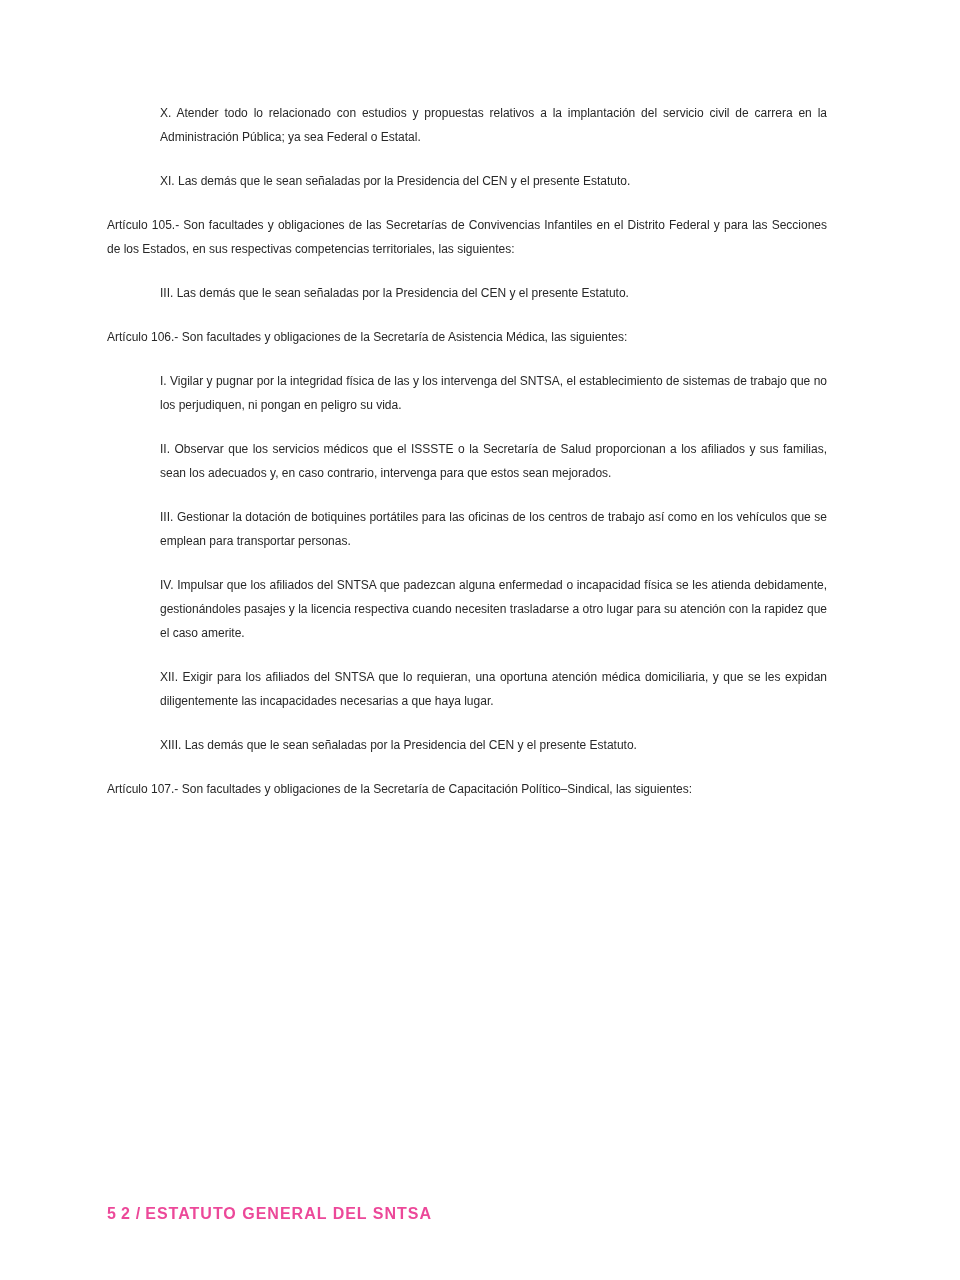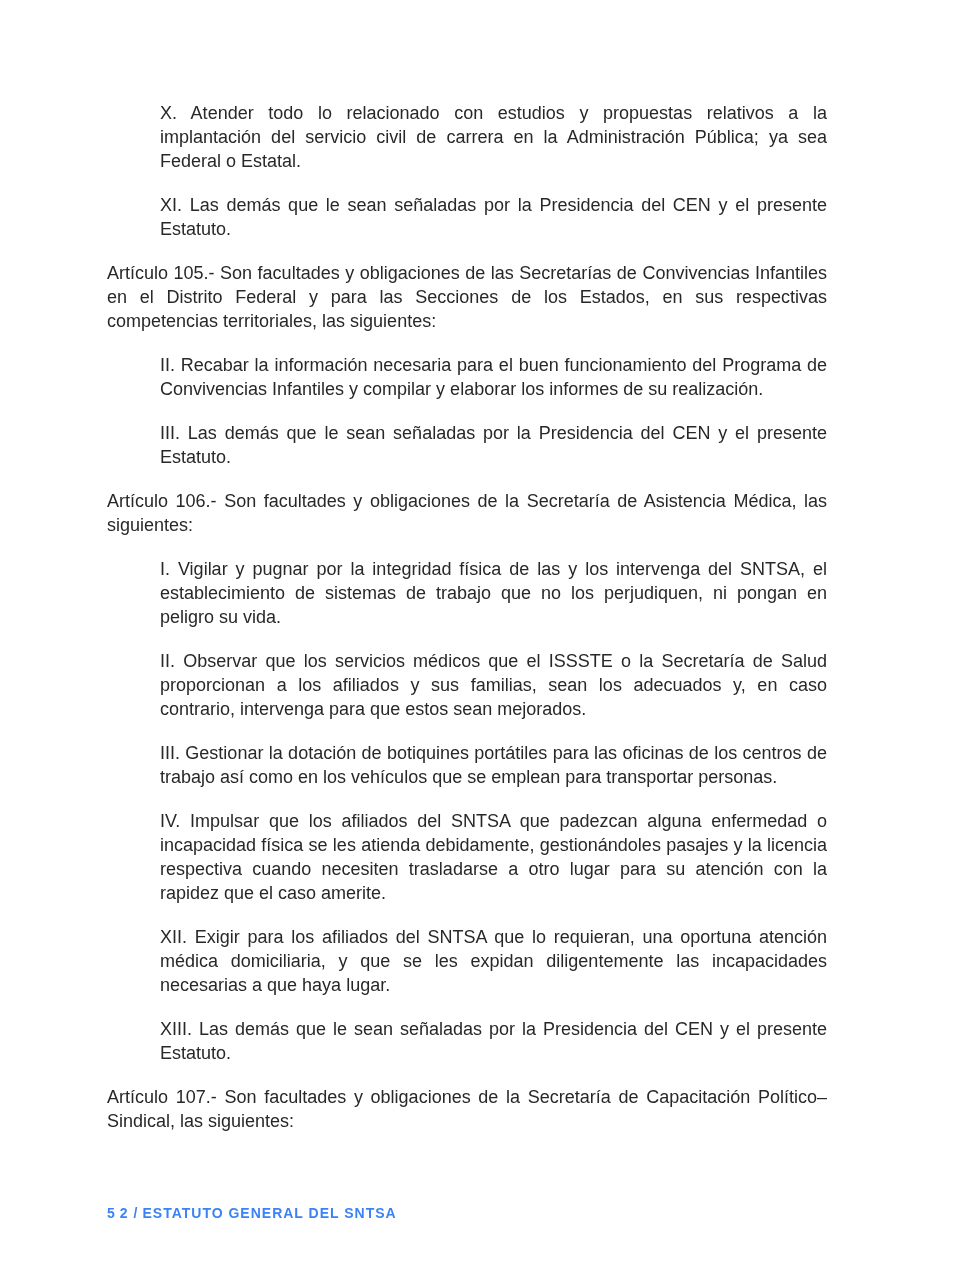--- a/index.html
+++ b/index.html
@@ -18,52 +18,51 @@
     inset: 0;
     background: #ffffff;
   }
   .doc-body {
     position: absolute;
     left: 107px;
     top: 101px;
     width: 720px;
   }
   .para {
-    font-size: 18px;
+    font-size: 12px;
     line-height: 24px;
     text-align: justify;
     margin: 0 0 20px 0;
     color: #282828;
   }
   .para.indent {
     margin-left: 53px;
   }
   .b { font-weight: 400; }
   .footer {
     position: absolute;
     left: 107px;
     top: 1205px;
-    font-size: 14px;
+    font-size: 16px;
     font-weight: 700;
-    color: #3b82f6;
+    color: #ec4899;
     white-space: nowrap;
   }
   .footer-page { letter-spacing: 5px; }
   .footer-sep { margin: 0 5px 0 1px; }
   .footer-title { letter-spacing: 1px; }
 </style>
 </head>
 <body>
 
 <div class="page">
   <div class="doc-body">
       <p class="para indent"><span>X. Atender todo lo relacionado con estudios y propuestas relativos a la implantación del servicio civil de carrera en la Administración Pública; ya sea Federal o Estatal.</span></p>
       <p class="para indent"><span>XI. Las demás que le sean señaladas por la Presidencia del CEN y el presente Estatuto.</span></p>
       <p class="para"><span class="b">Artículo 105.- </span><span>Son facultades y obligaciones de las </span><span class="b">Secretarías de Convivencias Infantiles en el Distrito Federal y para las Secciones </span><span>de los Estados, en sus respectivas competencias territoriales, las siguientes:</span></p>
-      <p class="para indent"><span>II. Recabar la información necesaria para el buen funcionamiento del Programa de Convivencias Infantiles y compilar y elaborar los informes de su realización.</span></p>
       <p class="para indent"><span>III. Las demás que le sean señaladas por la Presidencia del CEN y el presente Estatuto.</span></p>
       <p class="para"><span class="b">Artículo 106.- </span><span>Son facultades y obligaciones de la </span><span class="b">Secretaría de Asistencia Médica,</span><span> las siguientes:</span></p>
       <p class="para indent"><span>I. Vigilar y pugnar por la integridad física de las y los intervenga del SNTSA, el establecimiento de sistemas de trabajo que no los perjudiquen, ni pongan en peligro su vida.</span></p>
       <p class="para indent"><span>II. Observar que los servicios médicos que el ISSSTE o la Secretaría de Salud proporcionan a los afiliados y sus familias, sean los adecuados y, en caso contrario, intervenga para que estos sean mejorados.</span></p>
       <p class="para indent"><span>III. Gestionar la dotación de botiquines portátiles para las oficinas de los centros de trabajo así como en los vehículos que se emplean para transportar personas.</span></p>
       <p class="para indent"><span>IV. Impulsar que los afiliados del SNTSA que padezcan alguna enfermedad o incapacidad física se les atienda debidamente, gestionándoles pasajes y la licencia respectiva cuando necesiten trasladarse a otro lugar para su atención con la rapidez que el caso amerite.</span></p>
       <p class="para indent"><span>XII. Exigir para los afiliados del SNTSA que lo requieran, una oportuna atención médica domiciliaria, y que se les expidan diligentemente las incapacidades necesarias a que haya lugar.</span></p>
       <p class="para indent"><span>XIII. Las demás que le sean señaladas por la Presidencia del CEN y el presente Estatuto.</span></p>
       <p class="para"><span class="b">Artículo 107.- </span><span>Son facultades y obligaciones de la </span><span class="b">Secretaría de Capacitación Político–Sindical,</span><span> las siguientes:</span></p>
     </div>

